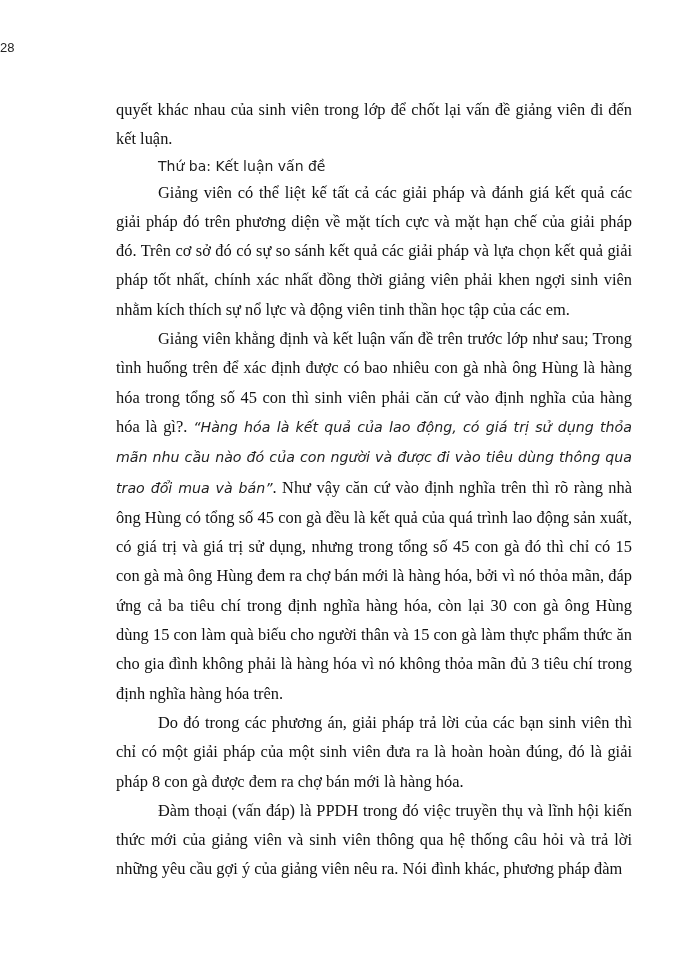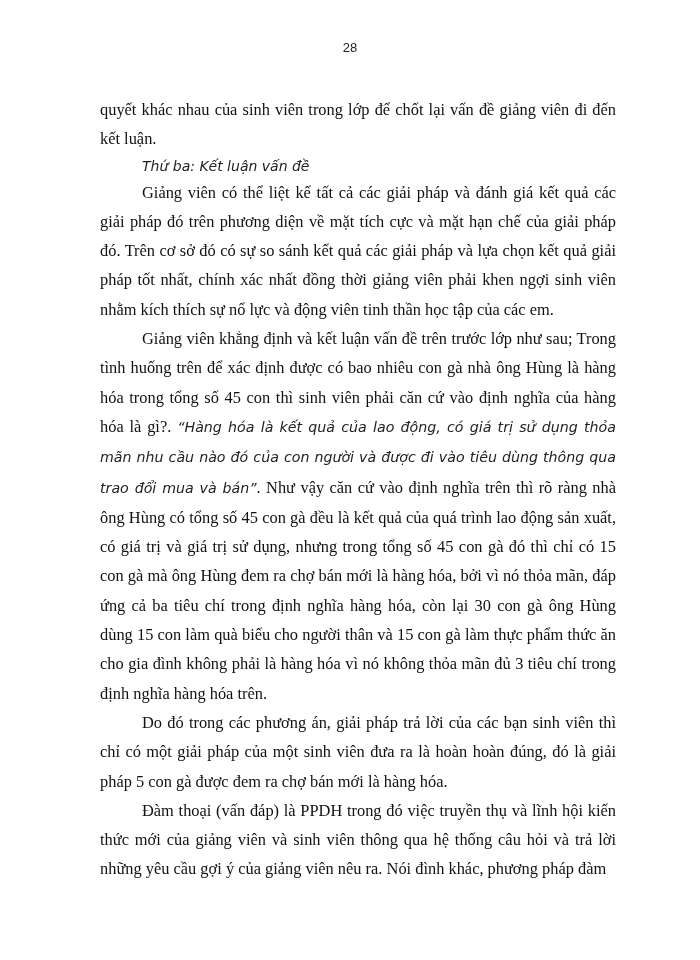--- a/index.html
+++ b/index.html
@@ -1,41 +1,41 @@
 <!DOCTYPE html>
 <html><head>
 <meta charset="utf-8">
 <style>
   html, body { margin: 0; padding: 0; background: #ffffff; }
   body { width: 700px; height: 960px; position: relative; overflow: hidden; }
   .page { position: absolute; left: 0; top: 0; width: 700px; height: 960px; background: #fff; }
   .page-number {
-    position: absolute; top: 40px; left: 0; width: 700px; text-align: center;
+    position: absolute; top: 40px; left: 0; width: 700px; text-align: left;
     font-family: "Liberation Sans", sans-serif; font-size: 13px; color: #222;
   }
   .body-text {
-    position: absolute; left: 100px; top: 95px; width: 516px;
+    position: absolute; left: 116px; top: 95px; width: 516px;
     font-family: "Liberation Serif", serif; font-size: 16.4px; color: #111;
     line-height: 29.3px;
   }
   .body-text p { margin: 0; text-align: justify; text-align-last: left; }
   .indent { text-indent: 42px; }
   .heading-italic {
-    font-family: "DejaVu Sans", sans-serif; font-style: italic; font-size: 14px;
+    font-family: "DejaVu Sans", sans-serif; font-size: 14px;
     color: #222; padding-left: 42px; line-height: 24px; margin: 0;
   }
   .quote { font-family: "DejaVu Sans", sans-serif; font-style: italic; font-size: 14.2px; color: #222; }
 </style>
 </head>
 <body>
 
 <div class="page">
   <div class="page-number">28</div>
 
   <div class="body-text">
     <p>quyết khác nhau của sinh viên trong lớp để chốt lại vấn đề giảng viên đi đến kết luận.</p>
     <p class="heading-italic">Thứ ba:  Kết luận vấn đề</p>
     <p class="indent">Giảng viên có thể liệt kế tất cả các giải pháp và đánh giá kết quả các giải pháp đó trên phương diện về mặt tích cực và mặt hạn chế của giải pháp đó. Trên cơ sở đó có sự so sánh kết quả các giải pháp và lựa chọn kết quả giải pháp tốt nhất, chính xác nhất đồng thời giảng viên phải khen ngợi sinh viên nhằm kích thích sự nổ lực và động viên tinh thần học tập của các em.</p>
     <p class="indent"><span>Giảng viên khẳng định và kết luận vấn đề trên trước lớp như sau; Trong tình huống trên để xác định được có bao nhiêu con gà nhà ông Hùng là hàng hóa trong tổng số 45 con thì sinh viên phải căn cứ vào định nghĩa của hàng hóa là gì?. </span><span class="quote">“Hàng hóa là kết quả của lao động, có giá trị sử dụng thỏa mãn nhu cầu nào đó của con người và được đi vào tiêu dùng thông qua trao đổi mua và bán”</span><span>. Như vậy căn cứ vào định nghĩa trên thì rõ ràng nhà ông Hùng có tổng số 45 con gà đều là kết quả của quá trình lao động sản xuất, có giá trị và giá trị sử dụng, nhưng trong tổng số 45 con gà đó thì chỉ có 15 con gà mà ông Hùng đem ra chợ bán mới là hàng hóa, bởi vì nó thỏa mãn, đáp ứng cả ba tiêu chí trong định nghĩa hàng hóa, còn lại 30 con gà ông Hùng dùng 15 con làm quà biếu cho người thân và 15 con gà làm thực phẩm thức ăn cho gia đình không phải là hàng hóa vì nó không thỏa mãn đủ 3 tiêu chí trong định nghĩa hàng hóa trên.</span></p>
-    <p class="indent">Do đó trong các phương án, giải pháp trả lời của các bạn sinh viên thì chỉ có một giải pháp của một sinh viên đưa ra là hoàn hoàn đúng, đó là giải pháp 5 con gà được đem ra chợ bán mới là hàng hóa.</p>
+    <p class="indent">Do đó trong các phương án, giải pháp trả lời của các bạn sinh viên thì chỉ có một giải pháp của một sinh viên đưa ra là hoàn hoàn đúng, đó là giải pháp 8 con gà được đem ra chợ bán mới là hàng hóa.</p>
     <p class="indent">Đàm thoại (vấn đáp) là PPDH trong đó việc truyền thụ và lĩnh hội kiến thức mới của giảng viên và sinh viên thông qua hệ thống câu hỏi và trả lời những yêu cầu gợi ý của giảng viên nêu ra. Nói đình khác, phương pháp đàm</p>
   </div>
 </div>
 
 </body></html>

